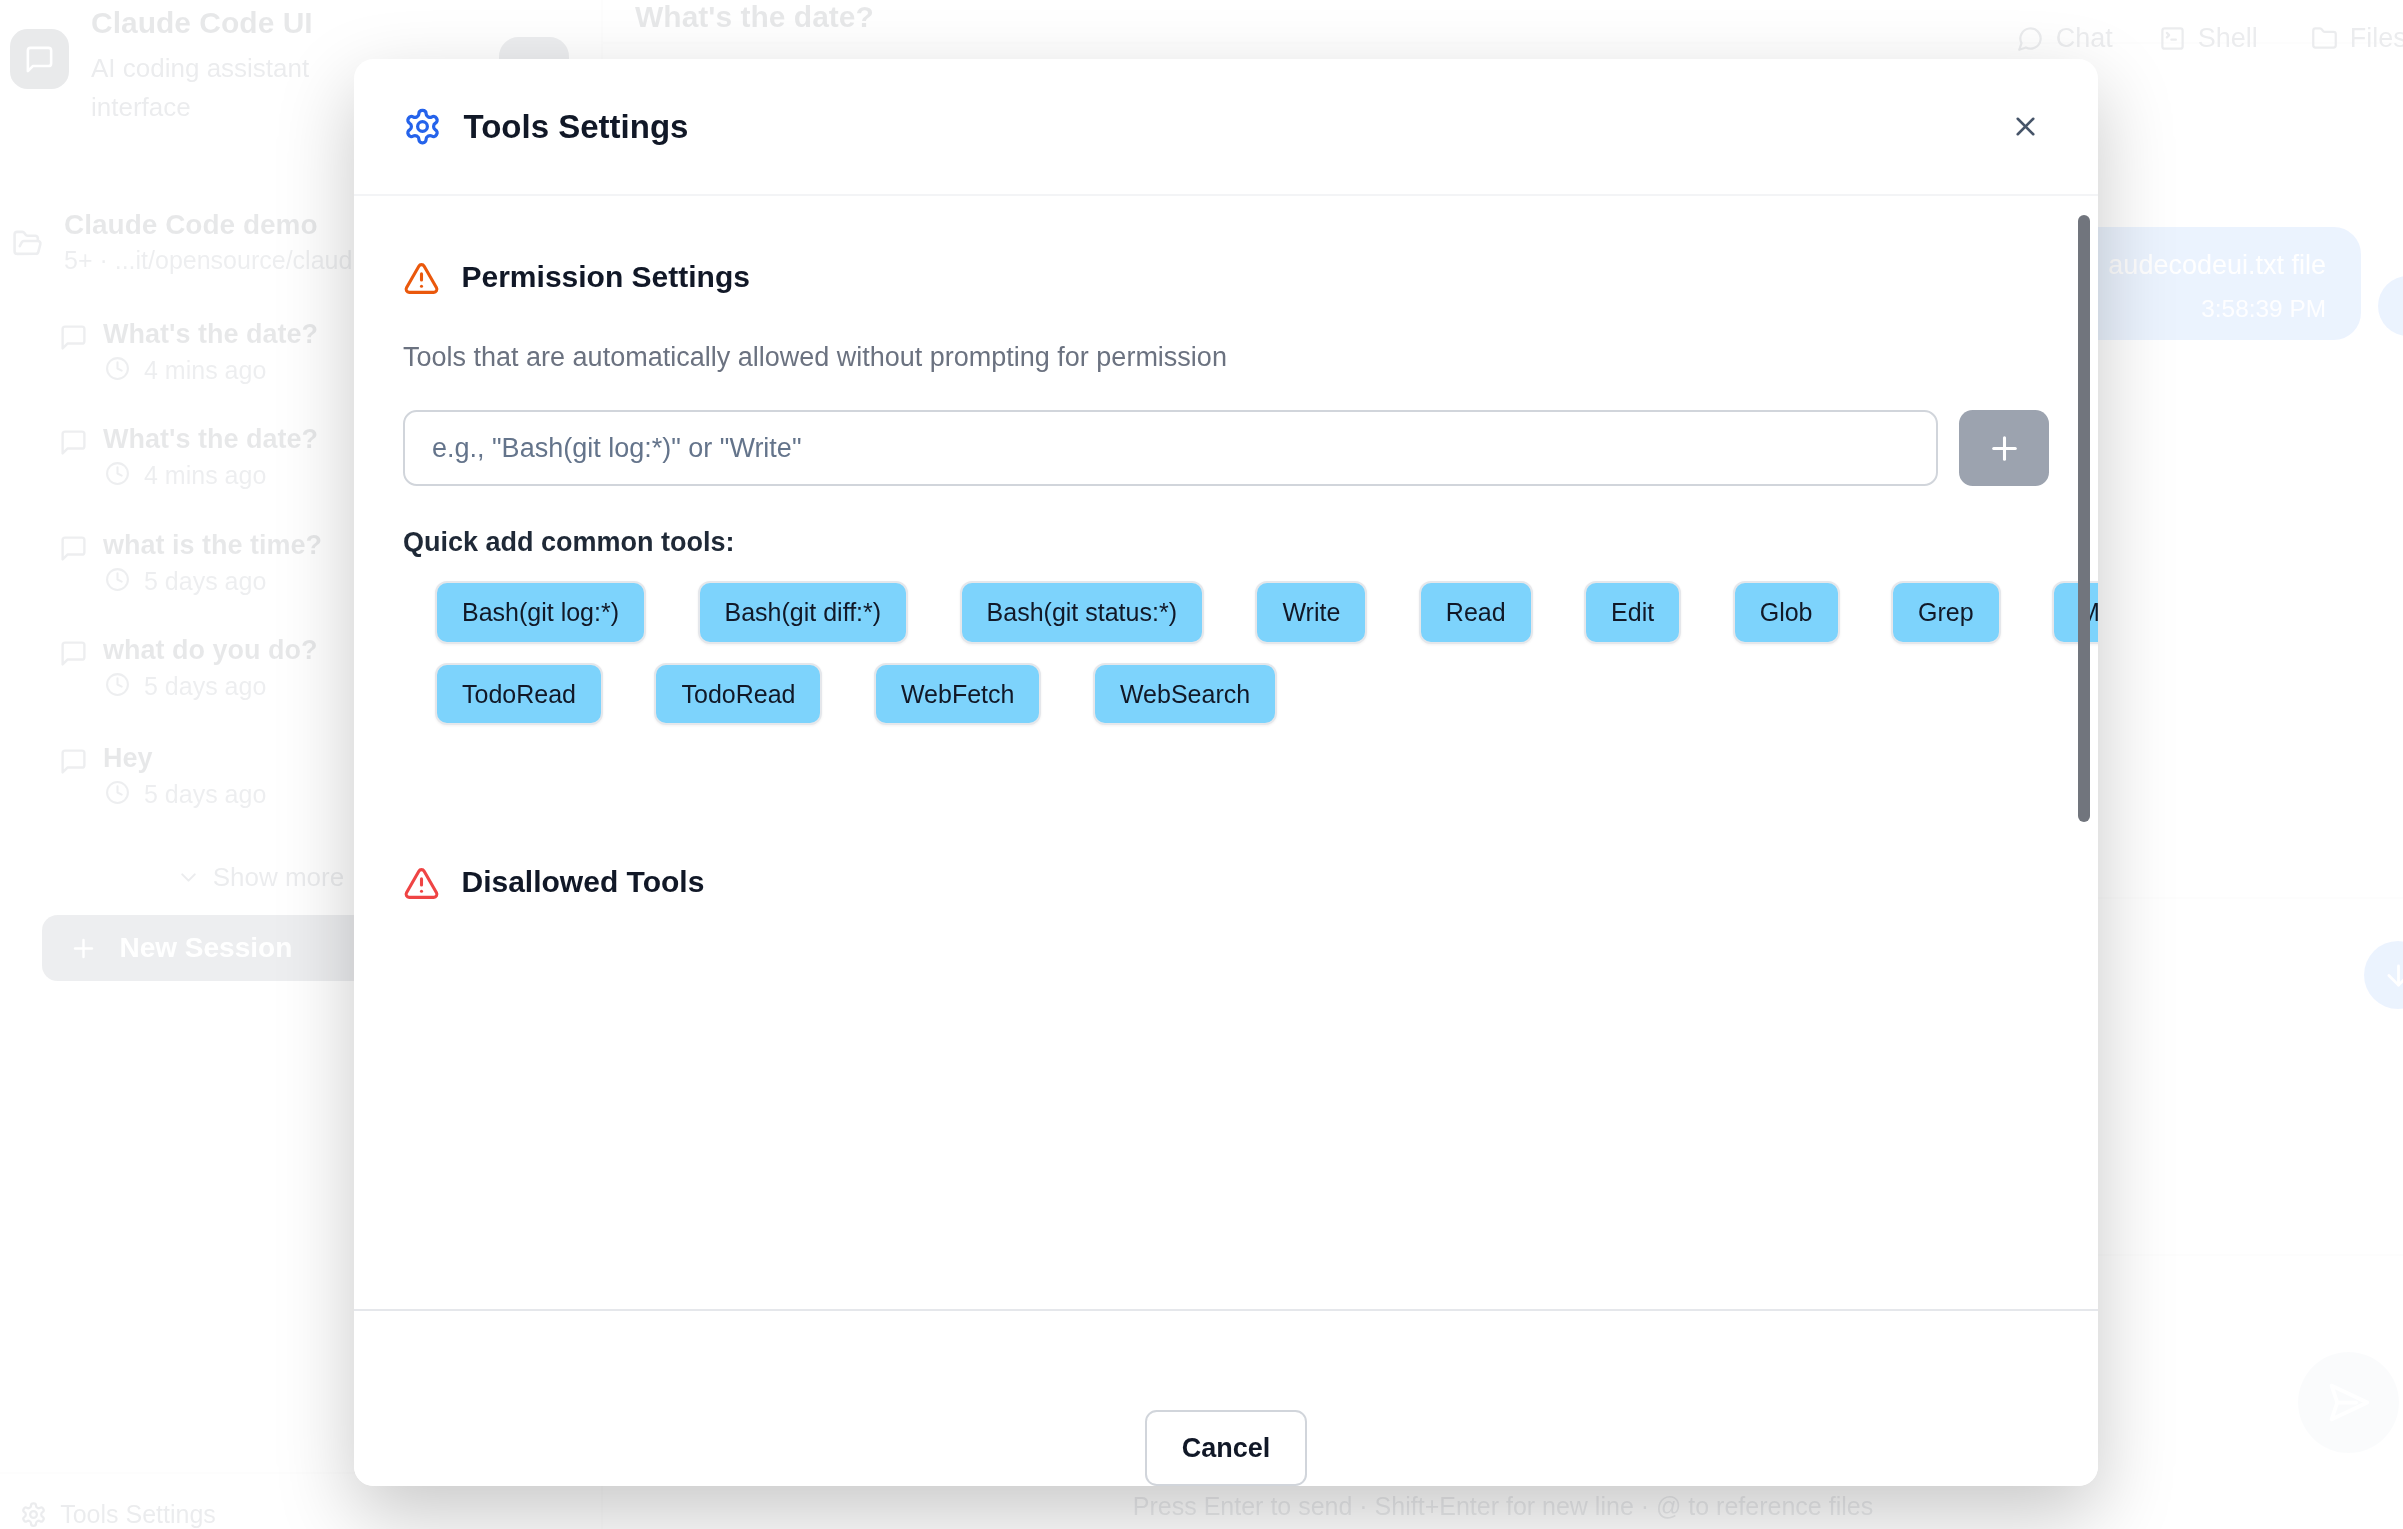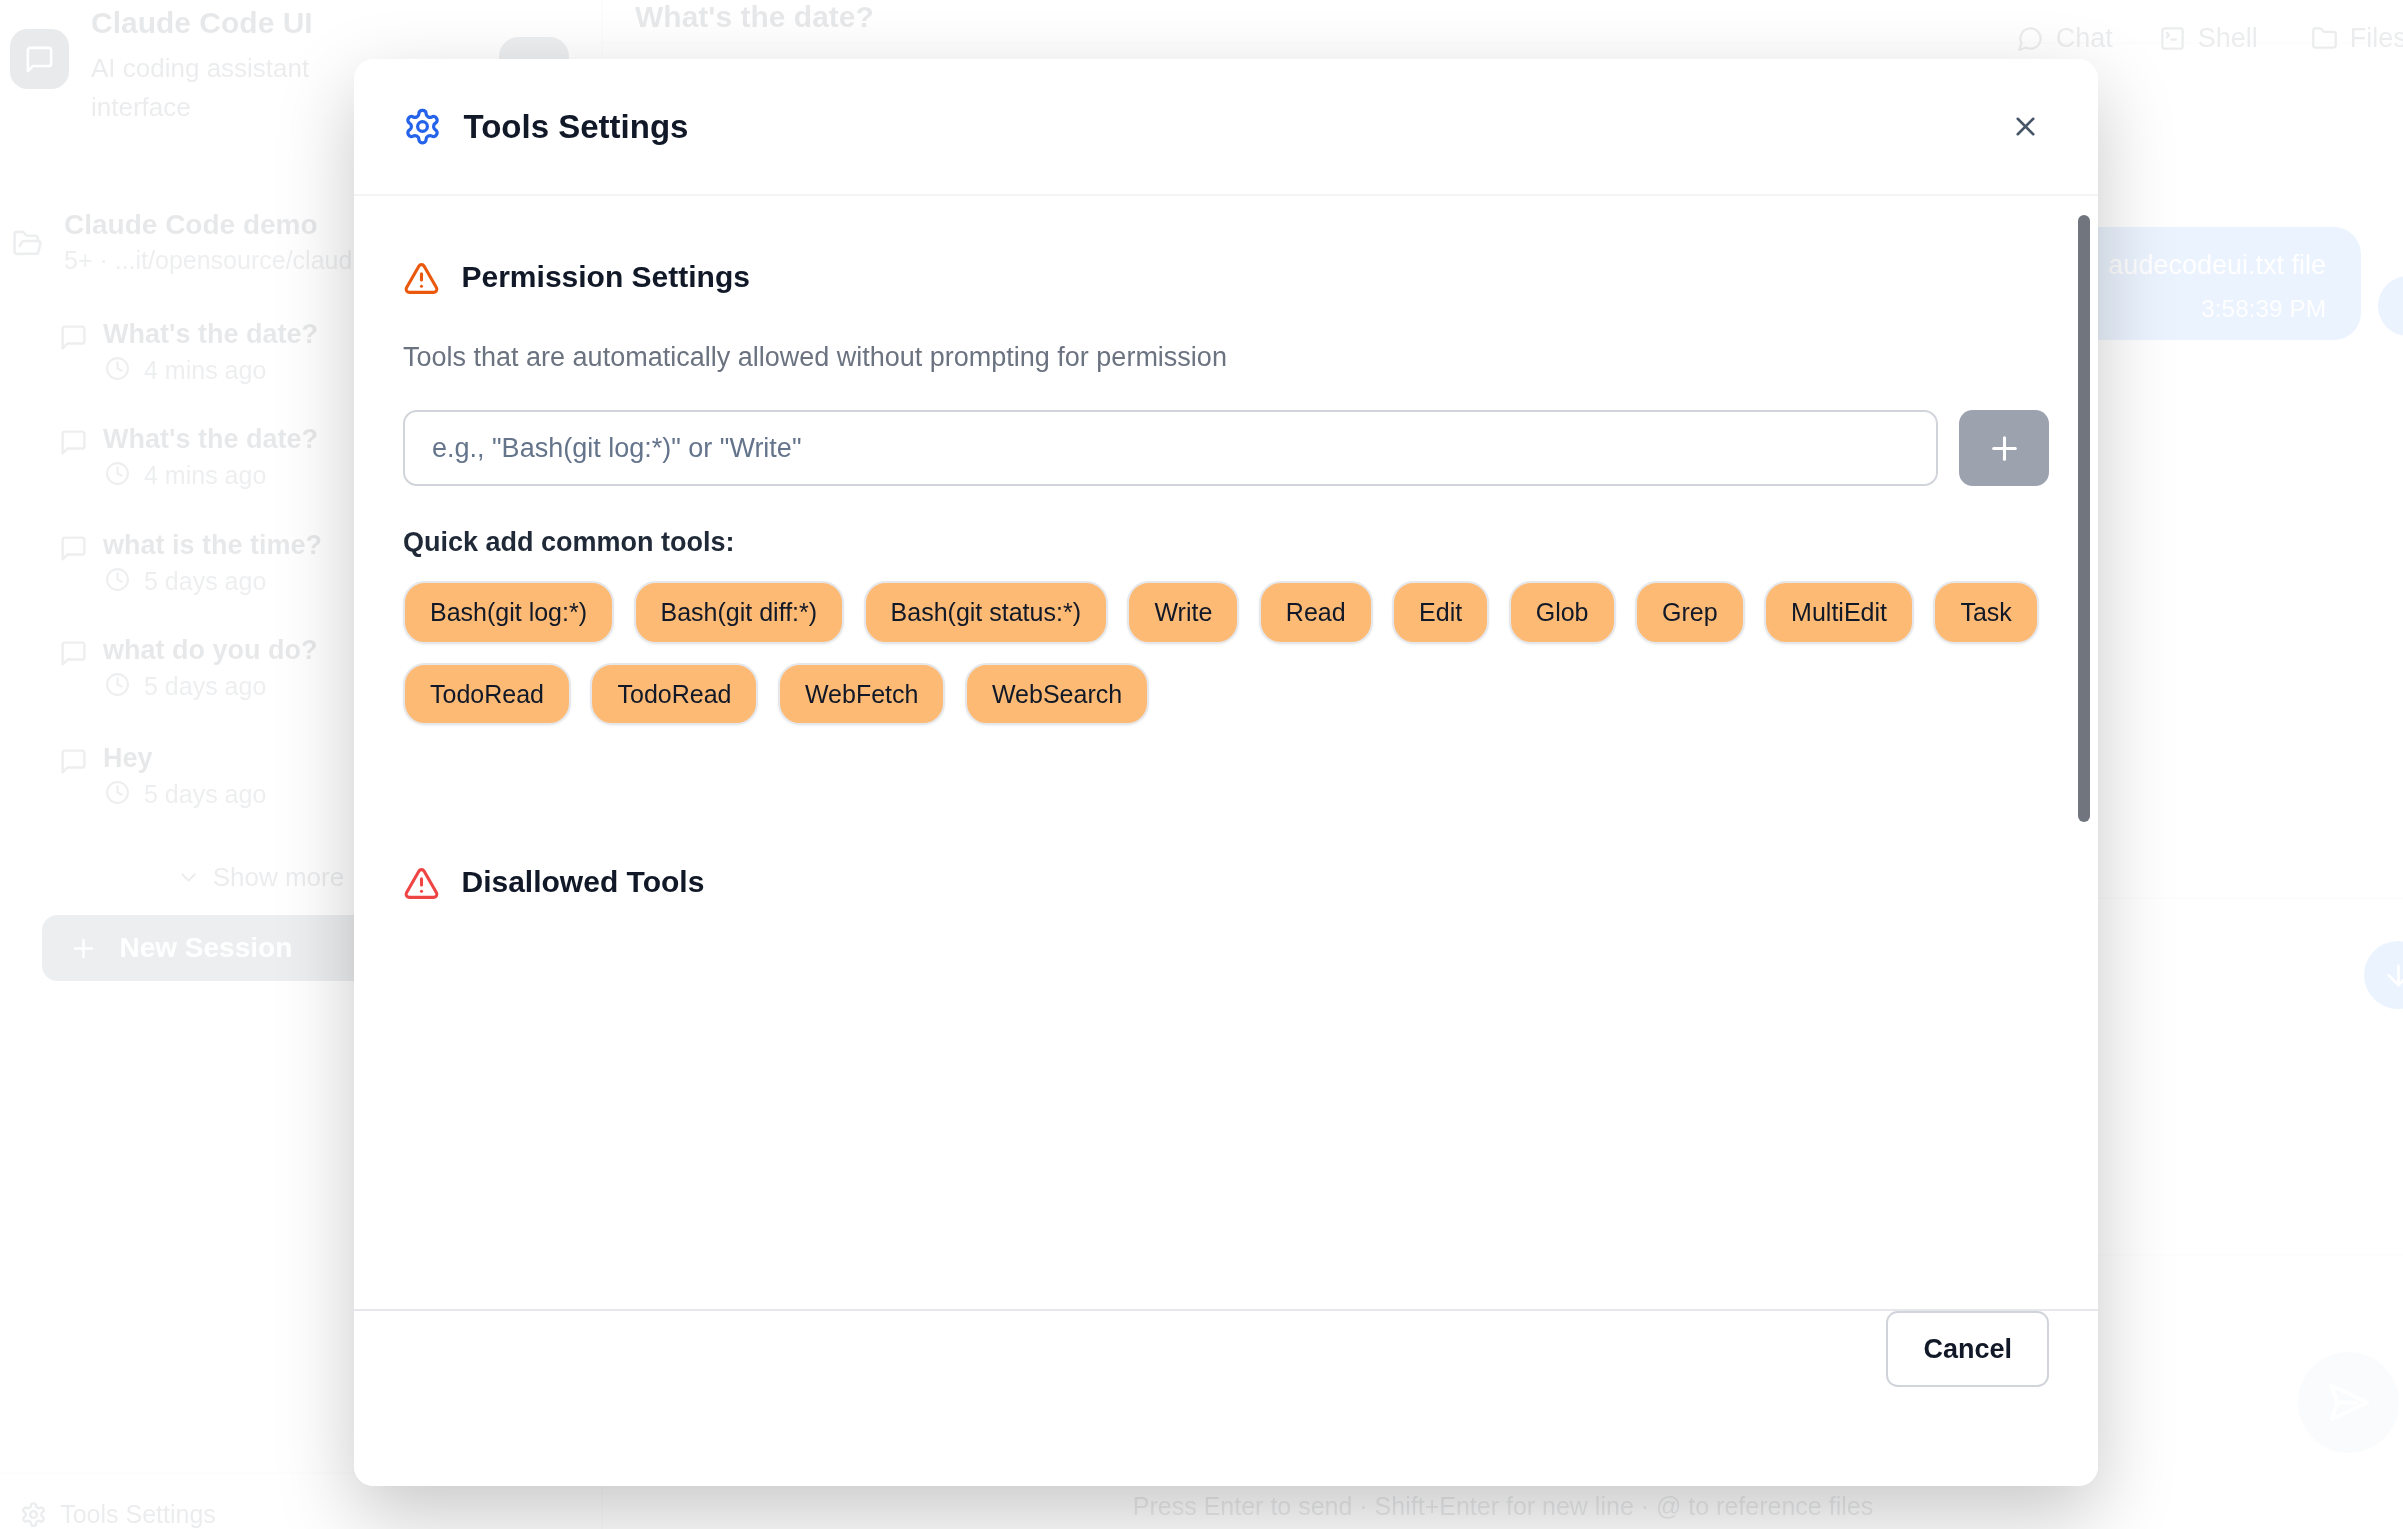--- a/index.html
+++ b/index.html
@@ -76,28 +76,28 @@
   .allowed-desc { margin-top:45px; font-size:27px; color:#6b7280; white-space:nowrap; }
   .input-row { margin-top:37px; display:flex; gap:21.5px; }
   .tool-input { flex:1; height:76px; border:2px solid #d1d5db; border-radius:13.7px;
     padding:0 27px; font-size:27px; color:#111827; font-family:"Liberation Sans", sans-serif; outline:none; }
   .tool-input::placeholder { color:#64748b; }
   .add-btn { width:90px; height:76px; border-radius:13.7px; background:#9ca3af; border:none;
     display:flex; align-items:center; justify-content:center; color:#ffffff; cursor:pointer; }
   .quick-label { margin-top:41px; font-size:27px; font-weight:700; color:#1f2937; }
   .chip-row { display:flex; gap:19.5px; margin-top:23.4px; flex-wrap:nowrap; }
   .chip-row.row2 { margin-top:19.5px; }
-  .chip { padding:14.6px 25px; background:#fdba74; border:2px solid #e5e7eb; border-radius:22px;
+  .chip { padding:14.6px 25px; background:#7dd3fc; border:2px solid #e5e7eb; border-radius:12px;
     font-size:25px; color:#111827; font-weight:500; white-space:nowrap; cursor:pointer;
-    box-shadow:0 1px 2.9px rgba(0,0,0,0.06); }
+    box-shadow:0 1px 2.9px rgba(0,0,0,0.06);margin-left:32px; }
   .empty-msg { margin-top:99px; text-align:center; font-size:28px; color:#6b7280; }
   .head-disallowed { margin-top:140px; }
   .m-footer { position:absolute; left:0; right:0; bottom:0; height:177px; background:#ffffff;
-    border-top:2px solid #e5e7eb; display:flex; justify-content:flex-end;
-    gap:23.4px; padding:0 49px; }
+    border-top:2px solid #e5e7eb; display:flex; align-items:center; justify-content:flex-end;
+    gap:23.4px; padding:0 49px;flex-direction:column; }
   .btn-cancel { height:76px; padding:0 35px; border:2px solid #d1d5db; border-radius:11.7px;
     background:#ffffff; font-size:27px; font-weight:600; color:#111827; cursor:pointer;
     font-family:"Liberation Sans", sans-serif; }
   .btn-save { height:76px; padding:0 37px; border:none; border-radius:11.7px; background:#2563eb;
     font-size:27px; font-weight:600; color:#ffffff; cursor:pointer; font-family:"Liberation Sans", sans-serif; }
   .m-scrollthumb { position:absolute; right:7.8px; top:156px; width:12.7px; height:607px;
     border-radius:6.8px; background:#71757d; cursor:grab; }
 </style>
 </head>
 <body>

